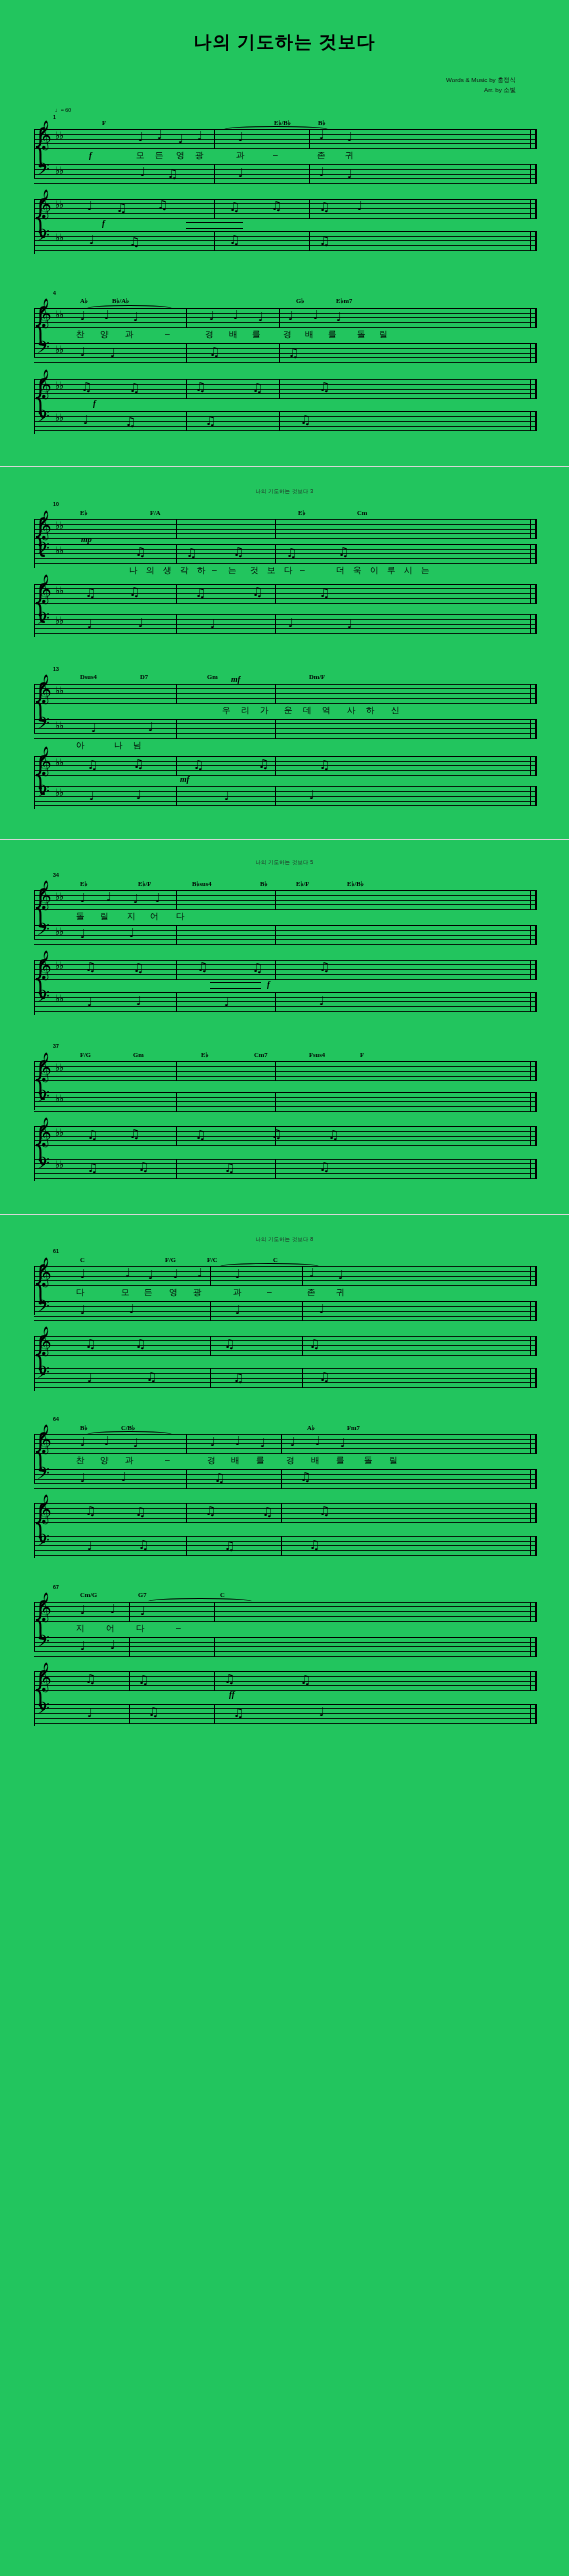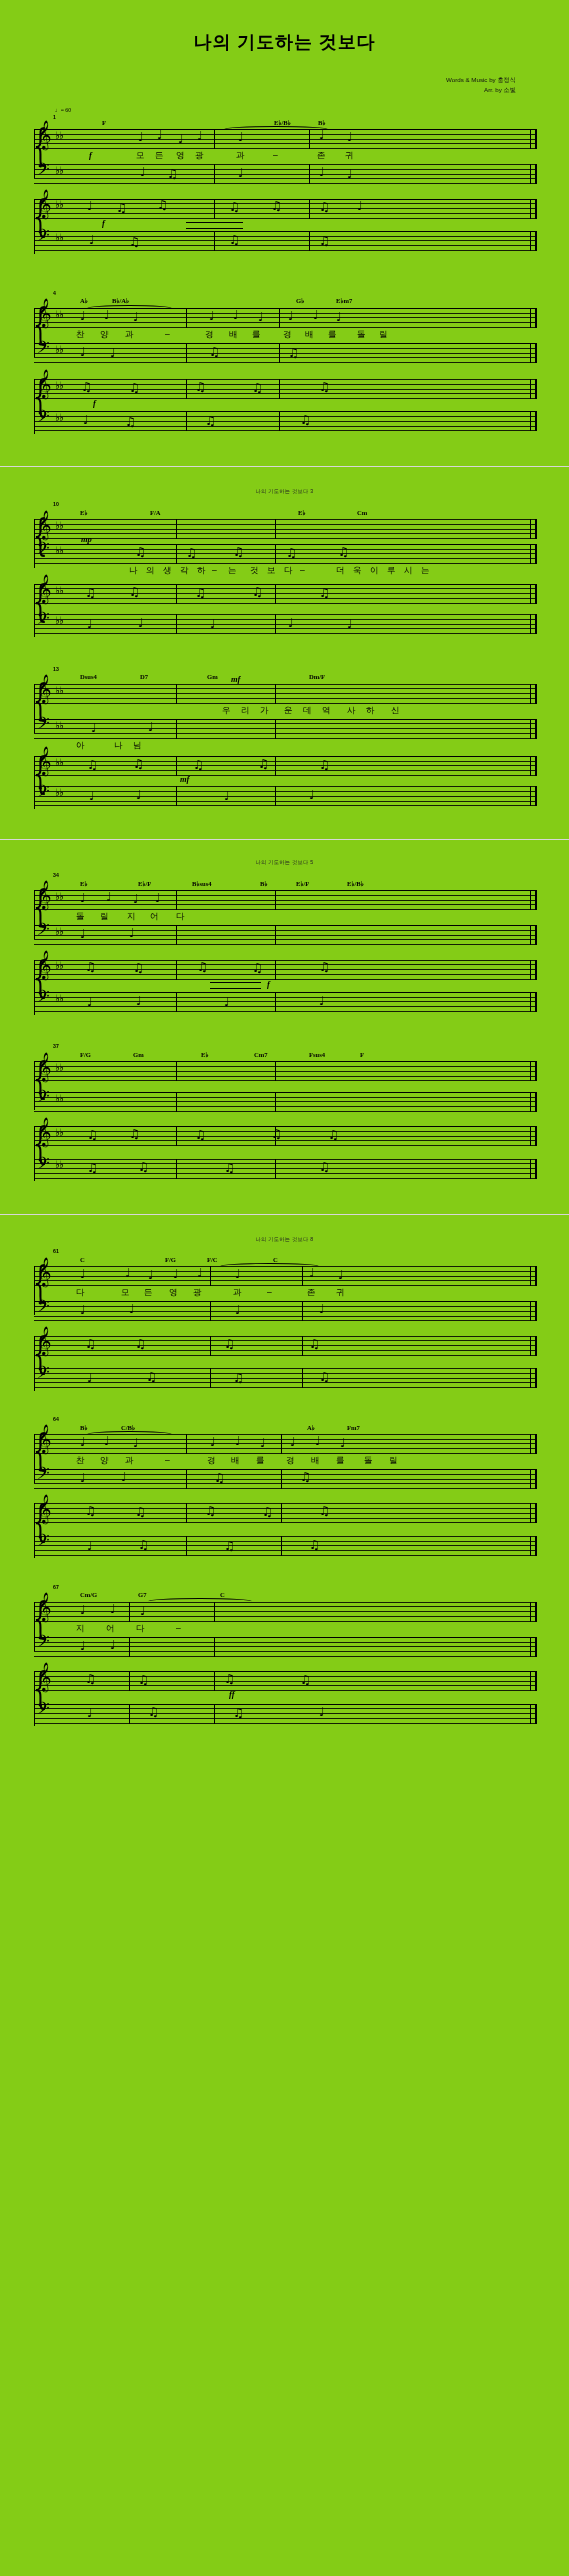--- a/index.html
+++ b/index.html
@@ -10,21 +10,21 @@
   body {
     width: 569px;
     font-family: "Liberation Sans", sans-serif;
     color: #000;
   }
   .page {
     position: relative;
     width: 569px;
     height: 2576px;
     overflow: hidden;
-    background: #84cc16;
+    background: #22c55e;
   }
 
   
   .doc-title {
     text-align: center;
     font-size: 18px;
     font-weight: bold;
     letter-spacing: 0.9px;
     padding-top: 30px;
   }

